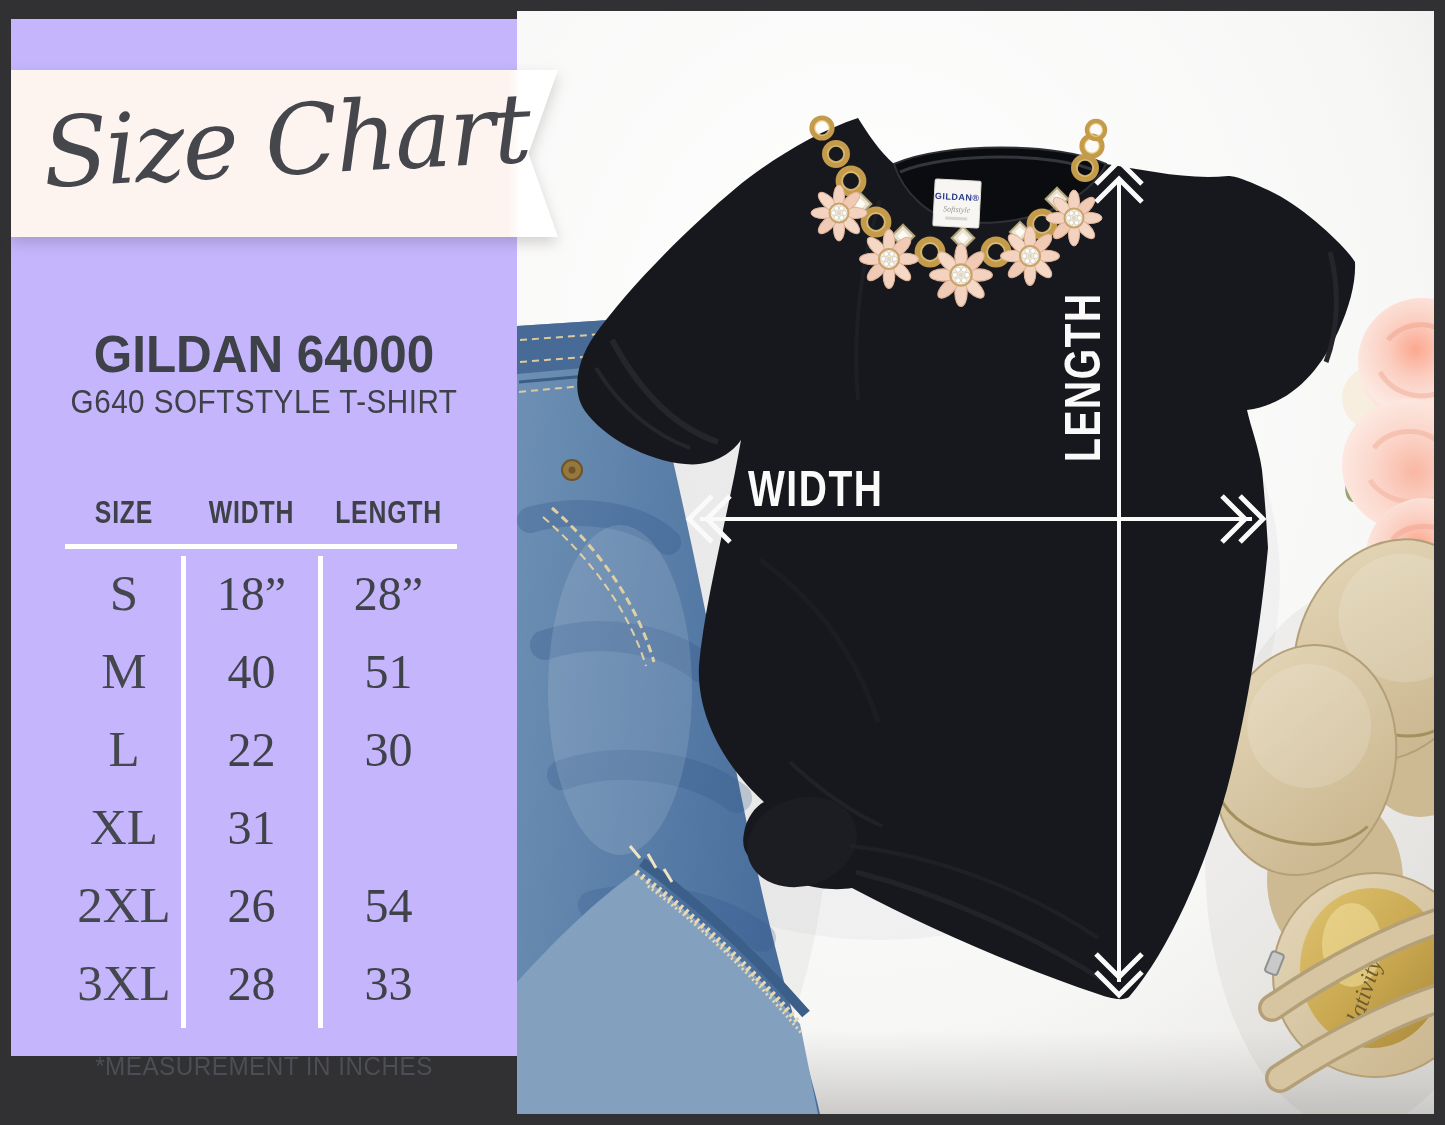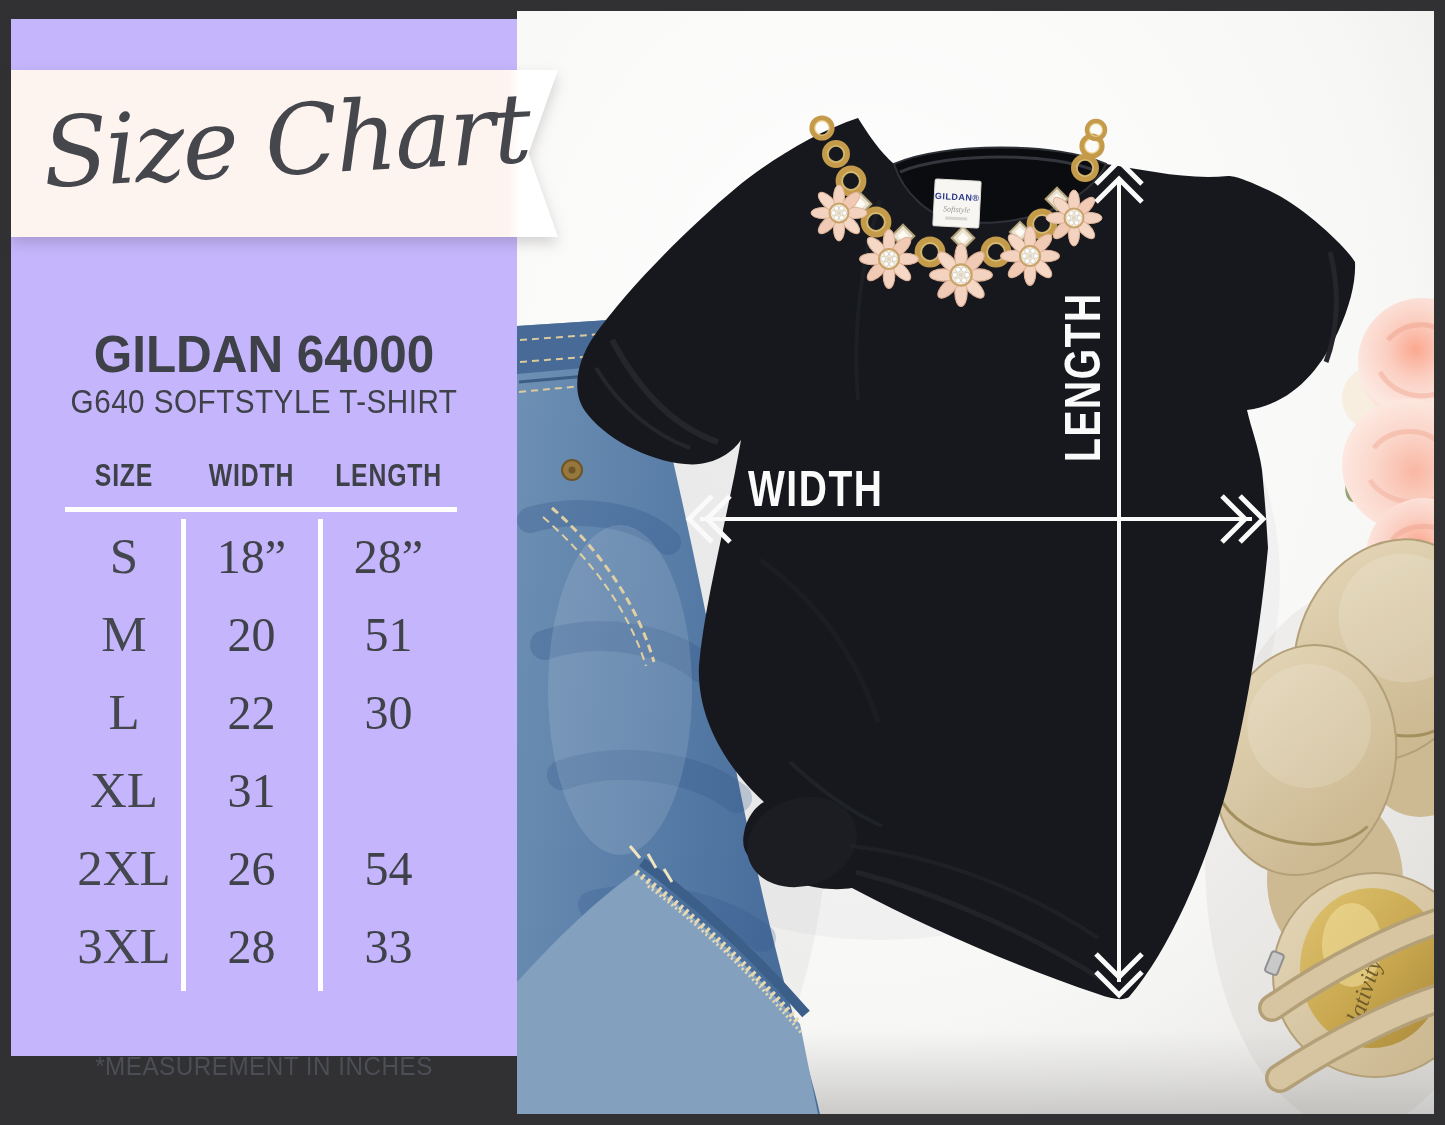--- a/index.html
+++ b/index.html
@@ -12,21 +12,21 @@
   .product-title{
     position:absolute;left:0;right:0;top:305px;text-align:center;
     font-weight:bold;font-size:52px;color:#3e4147;letter-spacing:0px;
     transform:scaleX(.95);transform-origin:center;white-space:nowrap;
   }
   .product-subtitle{
     position:absolute;left:0;right:0;top:364px;text-align:center;
     font-size:33px;color:#3e4147;letter-spacing:.5px;
     transform:scaleX(.9);transform-origin:center;white-space:nowrap;
   }
-  .size-table{position:absolute;left:54px;top:426px;width:392px;}
+  .size-table{position:absolute;left:54px;top:463px;width:392px;}
   .thead{display:grid;grid-template-columns:118px 137px 137px;height:62px;align-items:center;}
   .th{
     text-align:center;font-weight:bold;font-size:31px;color:#3e4147;
     letter-spacing:1px;transform:scaleX(.8);transform-origin:center;
   }
   .hrule{height:5px;background:#ffffff;margin-top:0;}
   .tbody{position:relative;margin-top:5px;}
   .vdivider{position:absolute;top:2px;width:5px;height:472px;background:#ffffff;}
   .vd1{left:116px;} .vd2{left:253px;}
   .trow{display:grid;grid-template-columns:118px 137px 137px;height:78px;align-items:center;}
@@ -73,21 +73,21 @@
       <div class="tbody">
         <div class="vdivider vd1"></div>
         <div class="vdivider vd2"></div>
         <div class="trow">
           <div class="td size">S</div>
           <div class="td">18”</div>
           <div class="td">28”</div>
         </div>
         <div class="trow">
           <div class="td size">M</div>
-          <div class="td">20</div>
+          <div class="td">40</div>
           <div class="td">51</div>
         </div>
         <div class="trow">
           <div class="td size">L</div>
           <div class="td">22</div>
           <div class="td">30</div>
         </div>
         <div class="trow">
           <div class="td size">XL</div>
           <div class="td">31</div>

